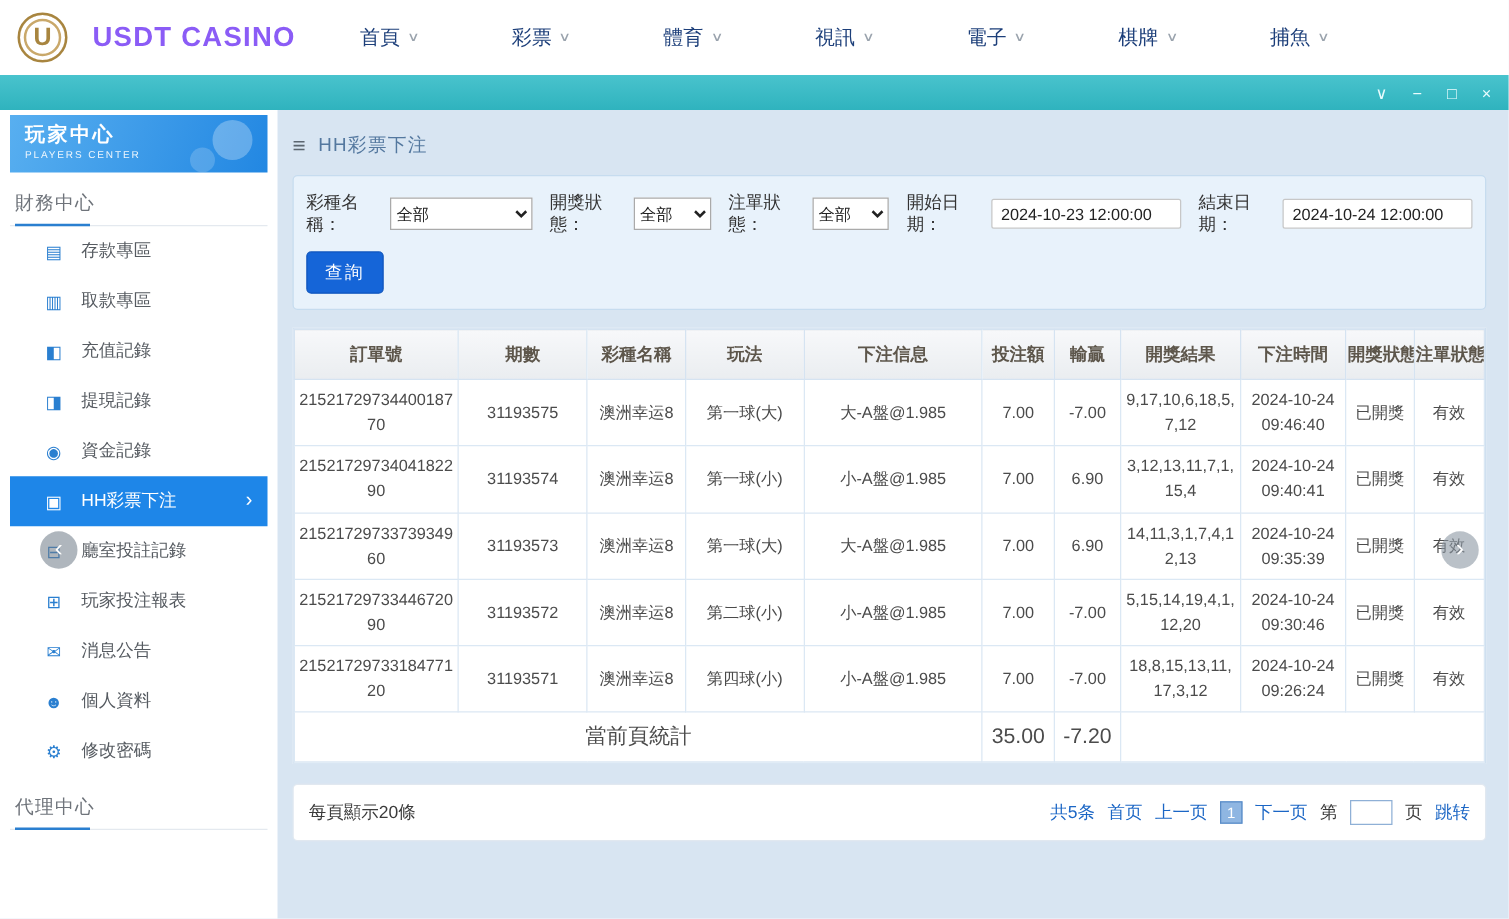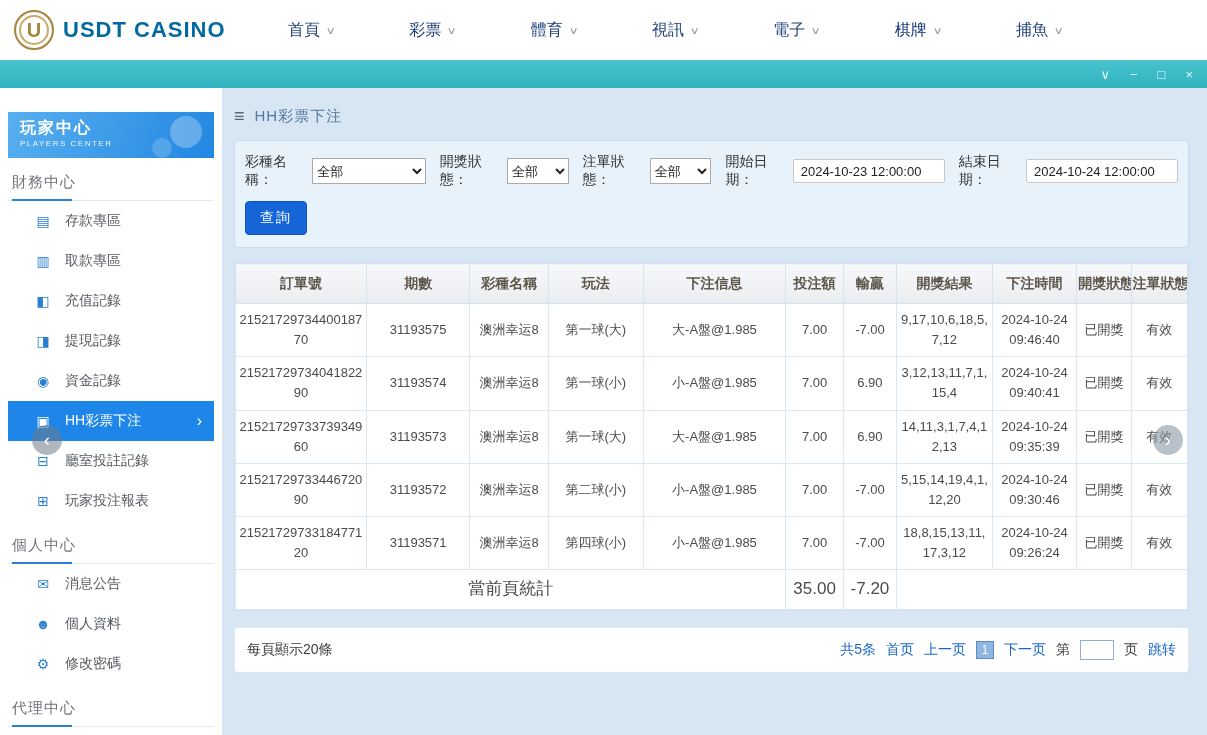--- a/index.html
+++ b/index.html
@@ -11,35 +11,35 @@
   }
   
   .top-nav { height:60px; display:flex; align-items:center; background:#fff; }
   .logo { display:flex; align-items:center; gap:9px; margin-left:14px; width:226px; }
   .logo-circle {
     width:40px; height:40px; border-radius:50%; border:2px solid #a8853f;
     box-shadow: inset 0 0 0 3px #fff, inset 0 0 0 5px #c9a86a;
     display:flex; align-items:center; justify-content:center;
     color:#a8853f; font-weight:bold; font-size:20px;
   }
-  .logo-text { color:#0369a1; font-size:22px; font-weight:bold; letter-spacing:1px; }
+  .logo-text { color:#8b5cf6; font-size:22px; font-weight:bold; letter-spacing:1px;margin-left:11px; }
   .nav-items { display:flex; gap:75px; margin-left:48px; }
   .nav-item { display:flex; align-items:center; gap:7px; color:#1d3f7a; font-size:16px; cursor:pointer; }
   .nav-item .chev { color:#9aa3ad; font-size:10px; transform:scaleX(1.4); }
   
   .window-bar {
     height:28px; background:linear-gradient(#49c3cd,#2fb3be);
     display:flex; justify-content:flex-end; align-items:center;
     gap:20px; padding-right:14px; color:#eafcfd; font-size:13px;
   }
   .win-btn { cursor:pointer; line-height:1; }
   
   .app { display:flex; height:647px; background:#d8e5f2; position:relative; }
   
-  .sidebar { width:222px; background:#fff; padding:24px 8px 0 8px; flex-shrink:0; }
+  .sidebar { width:222px; background:#fff; padding:4px 8px 0 8px; flex-shrink:0; }
   .sidebar-header {
     height:46px; background:linear-gradient(110deg,#58aff0,#2287e2);
     color:#fff; padding:6px 12px; position:relative; overflow:hidden;
   }
   .sidebar-header .sh-title { font-size:16px; font-weight:bold; letter-spacing:2px; }
   .sidebar-header .sh-sub { font-size:8px; letter-spacing:1.5px; opacity:.9; }
   .sidebar-header::after {
     content:""; position:absolute; right:12px; top:4px; width:32px; height:32px; border-radius:50%;
     background:rgba(255,255,255,.28); box-shadow:-24px 16px 0 -6px rgba(255,255,255,.18);
   }
@@ -208,21 +208,20 @@
     </div>
     <div class="menu-item">
       <span class="mi-icon">⊟</span>
       <span>廳室投註記錄</span>
     </div>
     <div class="menu-item">
       <span class="mi-icon">⊞</span>
       <span>玩家投注報表</span>
     </div>
 
-    <div class="section-title">個人中心</div>
 
     <div class="menu-item">
       <span class="mi-icon">✉</span>
       <span>消息公告</span>
     </div>
     <div class="menu-item">
       <span class="mi-icon">☻</span>
       <span>個人資料</span>
     </div>
     <div class="menu-item">

